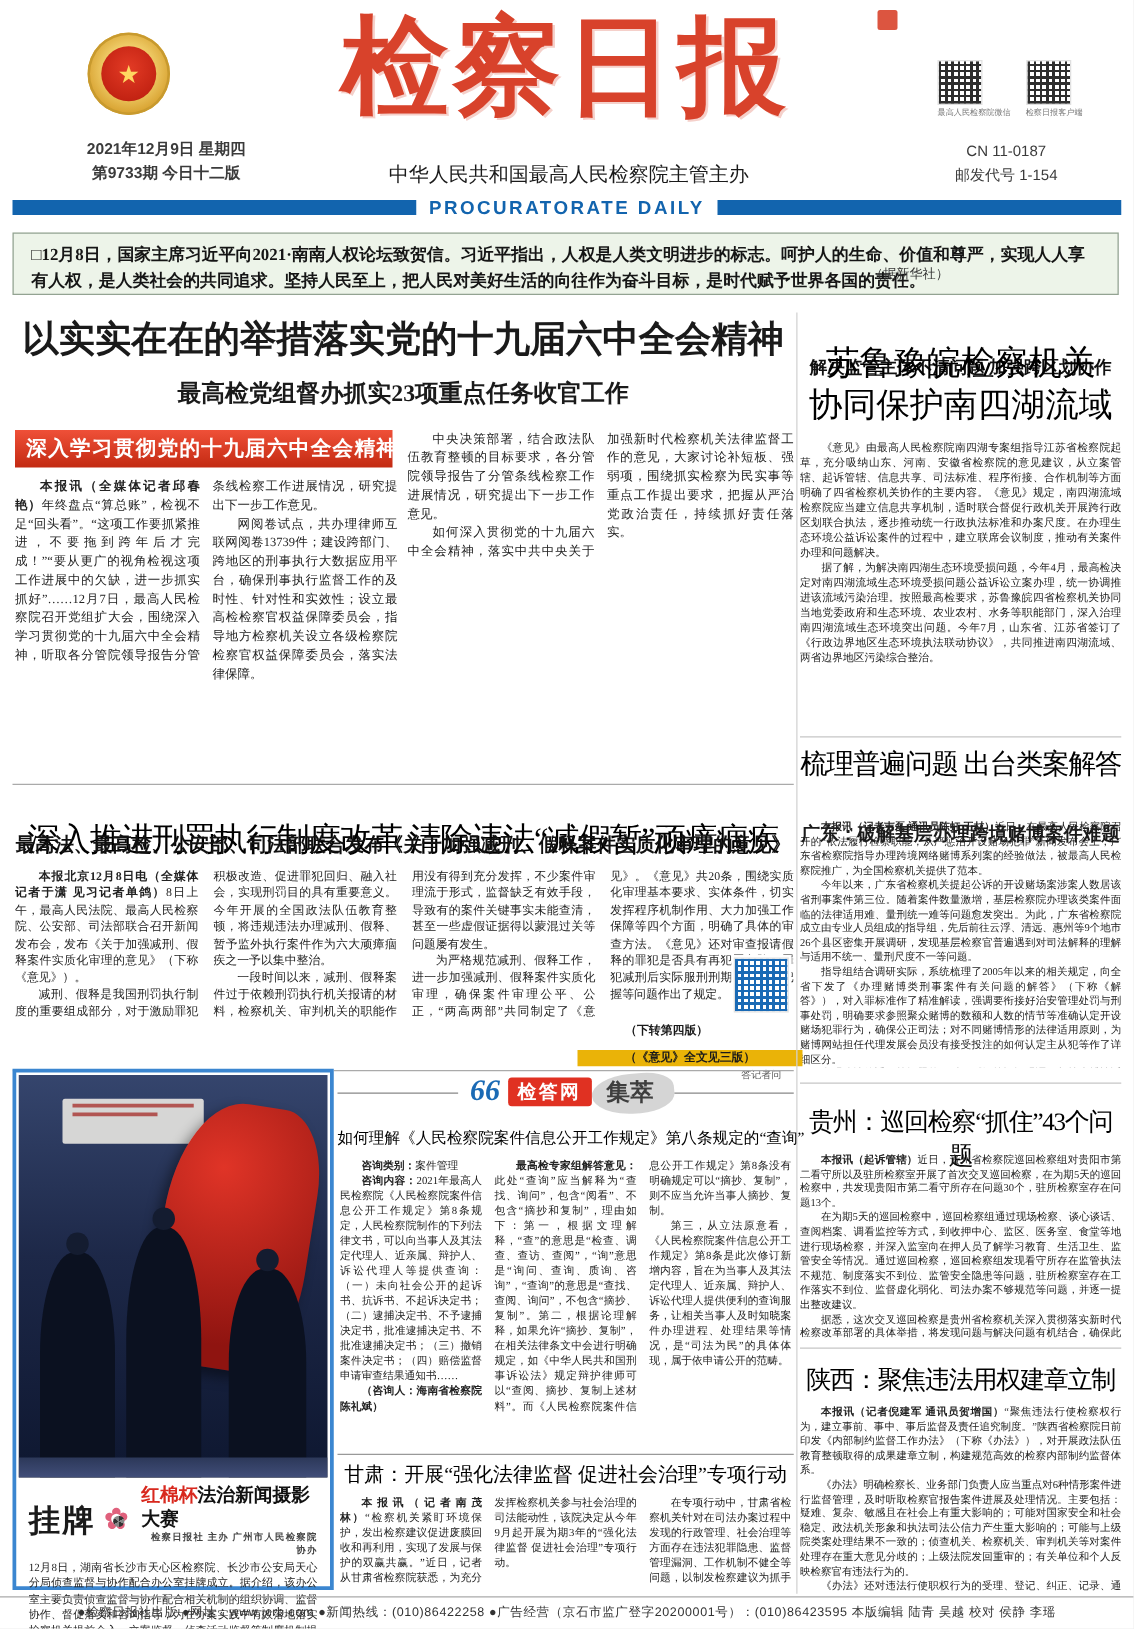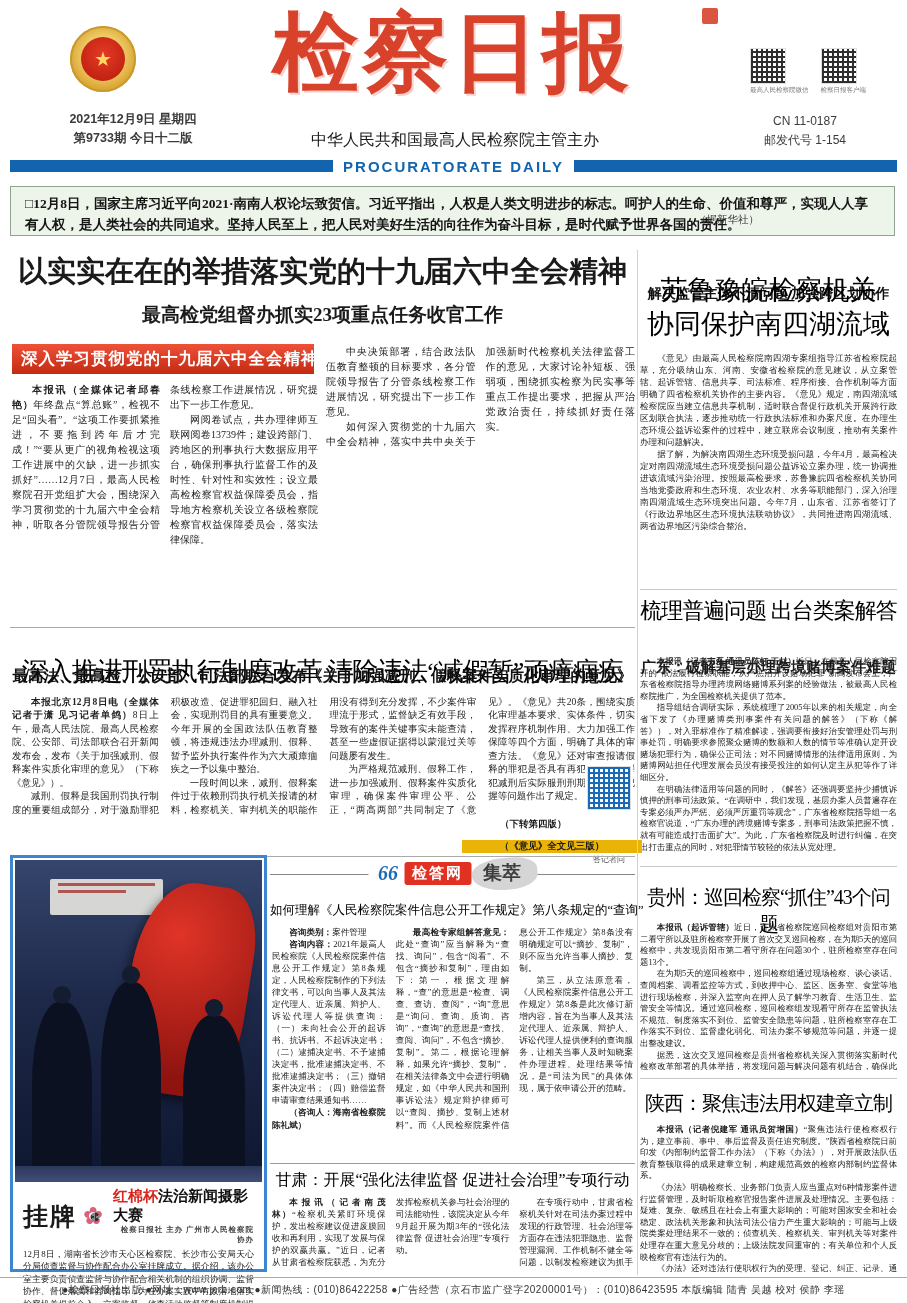--- a/index.html
+++ b/index.html
@@ -53,21 +53,21 @@
   .cols4{column-count:4;column-gap:12px;}
 
   .red-banner{position:absolute;left:12px;top:344px;width:302px;height:30px;
       background:linear-gradient(180deg,#ef5038,#c32a12);color:#fff;font-weight:bold;font-size:16.5px;
       line-height:30px;padding-left:9px;letter-spacing:1px;box-sizing:border-box;white-space:nowrap;}
 
   .note-bold{font-weight:bold;font-size:9.5px;}
 
   
   .qa-badge{display:flex;align-items:center;justify-content:center;gap:6px;background:#fff;padding:0 10px;}
-  .qa-66{color:#1a6ab5;font-weight:900;font-style:italic;font-size:20px;}
+  .qa-66{color:#1a6ab5;font-weight:900;font-style:italic;font-size:24px;}
   .qa-red{background:#e03122;color:#fff;font-weight:900;font-size:15px;padding:2px 8px;border-radius:3px;letter-spacing:2px;}
   .qa-cui{position:relative;font-size:19px;font-weight:900;color:#3e3e3e;padding:0 6px;z-index:1;}
   .qa-cui::before{content:"";position:absolute;inset:-2px -10px -4px -6px;background:#b3b3b3;opacity:.55;
       border-radius:50% 40% 45% 55%;transform:rotate(-5deg);z-index:-1;}
 
   
   .photo-box{position:absolute;left:10px;top:855px;width:257px;height:417px;border:3px solid #3b86d0;box-sizing:border-box;background:#fff;}
   .photo{position:absolute;left:2px;top:2px;right:2px;height:322px;overflow:hidden;
       background:linear-gradient(180deg,#35456d 0%,#1d2848 45%,#0e1730 100%);}
   .sign{position:absolute;left:14%;top:6%;width:46%;height:11%;background:#e9e7e2;border-radius:2px;opacity:.9;}
@@ -158,20 +158,21 @@
     <p>据了解，为解决南四湖生态环境受损问题，今年4月，最高检决定对南四湖流域生态环境受损问题公益诉讼立案办理，统一协调推进该流域污染治理。按照最高检要求，苏鲁豫皖四省检察机关协同当地党委政府和生态环境、农业农村、水务等职能部门，深入治理南四湖流域生态环境突出问题。今年7月，山东省、江苏省签订了《行政边界地区生态环境执法联动协议》，共同推进南四湖流域、两省边界地区污染综合整治。</p>
 
   </div>
 
   <div class="rule-h" style="left:640px;top:589px;width:257px;"></div>
 
   <div class="abs ctr art-h" style="left:640px;top:596px;width:257px;font-size:22px;letter-spacing:-1px;">梳理普遍问题  出台类案解答</div>
   <div class="abs ctr" style="left:640px;top:630px;width:257px;font-size:15px;font-weight:700;margin-top:28px;">广东：破解基层办理跨境赌博案件难题</div>
   <div class="abs body-txt" style="left:640px;top:656px;width:257px;height:198px;font-size:8.4px;line-height:1.38;">
     <p><b>本报讯（记者韦磊 通讯员陈虹 王材）</b><span>近日，在最高人民检察院召开的“依法履行检察职能，从严惩治开设赌场犯罪”新闻发布会上，广东省检察院指导办理跨境网络赌博系列案的经验做法，被最高人民检察院推广，为全国检察机关提供了范本。</span></p>
+    <p>今年以来，广东省检察机关提起公诉的开设赌场案涉案人数居该省刑事案件第三位。随着案件数量激增，基层检察院办理该类案件面临的法律适用难、量刑统一难等问题愈发突出。为此，广东省检察院成立由专业人员组成的指导组，先后前往云浮、清远、惠州等9个地市26个县区密集开展调研，发现基层检察官普遍遇到对司法解释的理解与适用不统一、量刑尺度不一等问题。</p>
     <p>指导组结合调研实际，系统梳理了2005年以来的相关规定，向全省下发了《办理赌博类刑事案件有关问题的解答》（下称《解答》），对入罪标准作了精准解读，强调要衔接好治安管理处罚与刑事处罚，明确要求参照聚众赌博的数额和人数的情节等准确认定开设赌场犯罪行为，确保公正司法；对不同赌博情形的法律适用原则，为赌博网站担任代理发展会员没有接受投注的如何认定主从犯等作了详细区分。</p>
     <p>在明确法律适用等问题的同时，《解答》还强调要坚持少捕慎诉慎押的刑事司法政策。“在调研中，我们发现，基层办案人员普遍存在专案必须严办严惩、必须严厉重罚等观念”，广东省检察院指导组一名检察官说道，“广东办理的跨境赌博专案多，刑事司法政策把握不慎，就有可能造成打击面扩大”。为此，广东省检察院及时进行纠偏，在突出打击重点的同时，对犯罪情节较轻的依法从宽处理。</p>
   </div>
 
   <div class="rule-h" style="left:640px;top:866px;width:257px;"></div>
 
   <div class="abs ctr art-h" style="left:640px;top:884px;width:257px;font-size:20px;letter-spacing:-1px;">贵州：巡回检察“抓住”43个问题</div>
   <div class="abs body-txt" style="left:640px;top:922px;width:257px;height:148px;font-size:8.4px;line-height:1.38;">
     <p><b>本报讯（起诉管辖）</b><span>近日，贵州省检察院巡回检察组对贵阳市第二看守所以及驻所检察室开展了首次交叉巡回检察，在为期5天的巡回检察中，共发现贵阳市第二看守所存在问题30个，驻所检察室存在问题13个。</span></p>
     <p>在为期5天的巡回检察中，巡回检察组通过现场检察、谈心谈话、查阅档案、调看监控等方式，到收押中心、监区、医务室、食堂等地进行现场检察，并深入监室向在押人员了解学习教育、生活卫生、监管安全等情况。通过巡回检察，巡回检察组发现看守所存在监管执法不规范、制度落实不到位、监管安全隐患等问题，驻所检察室存在工作落实不到位、监督虚化弱化、司法办案不够规范等问题，并逐一提出整改建议。</p>

